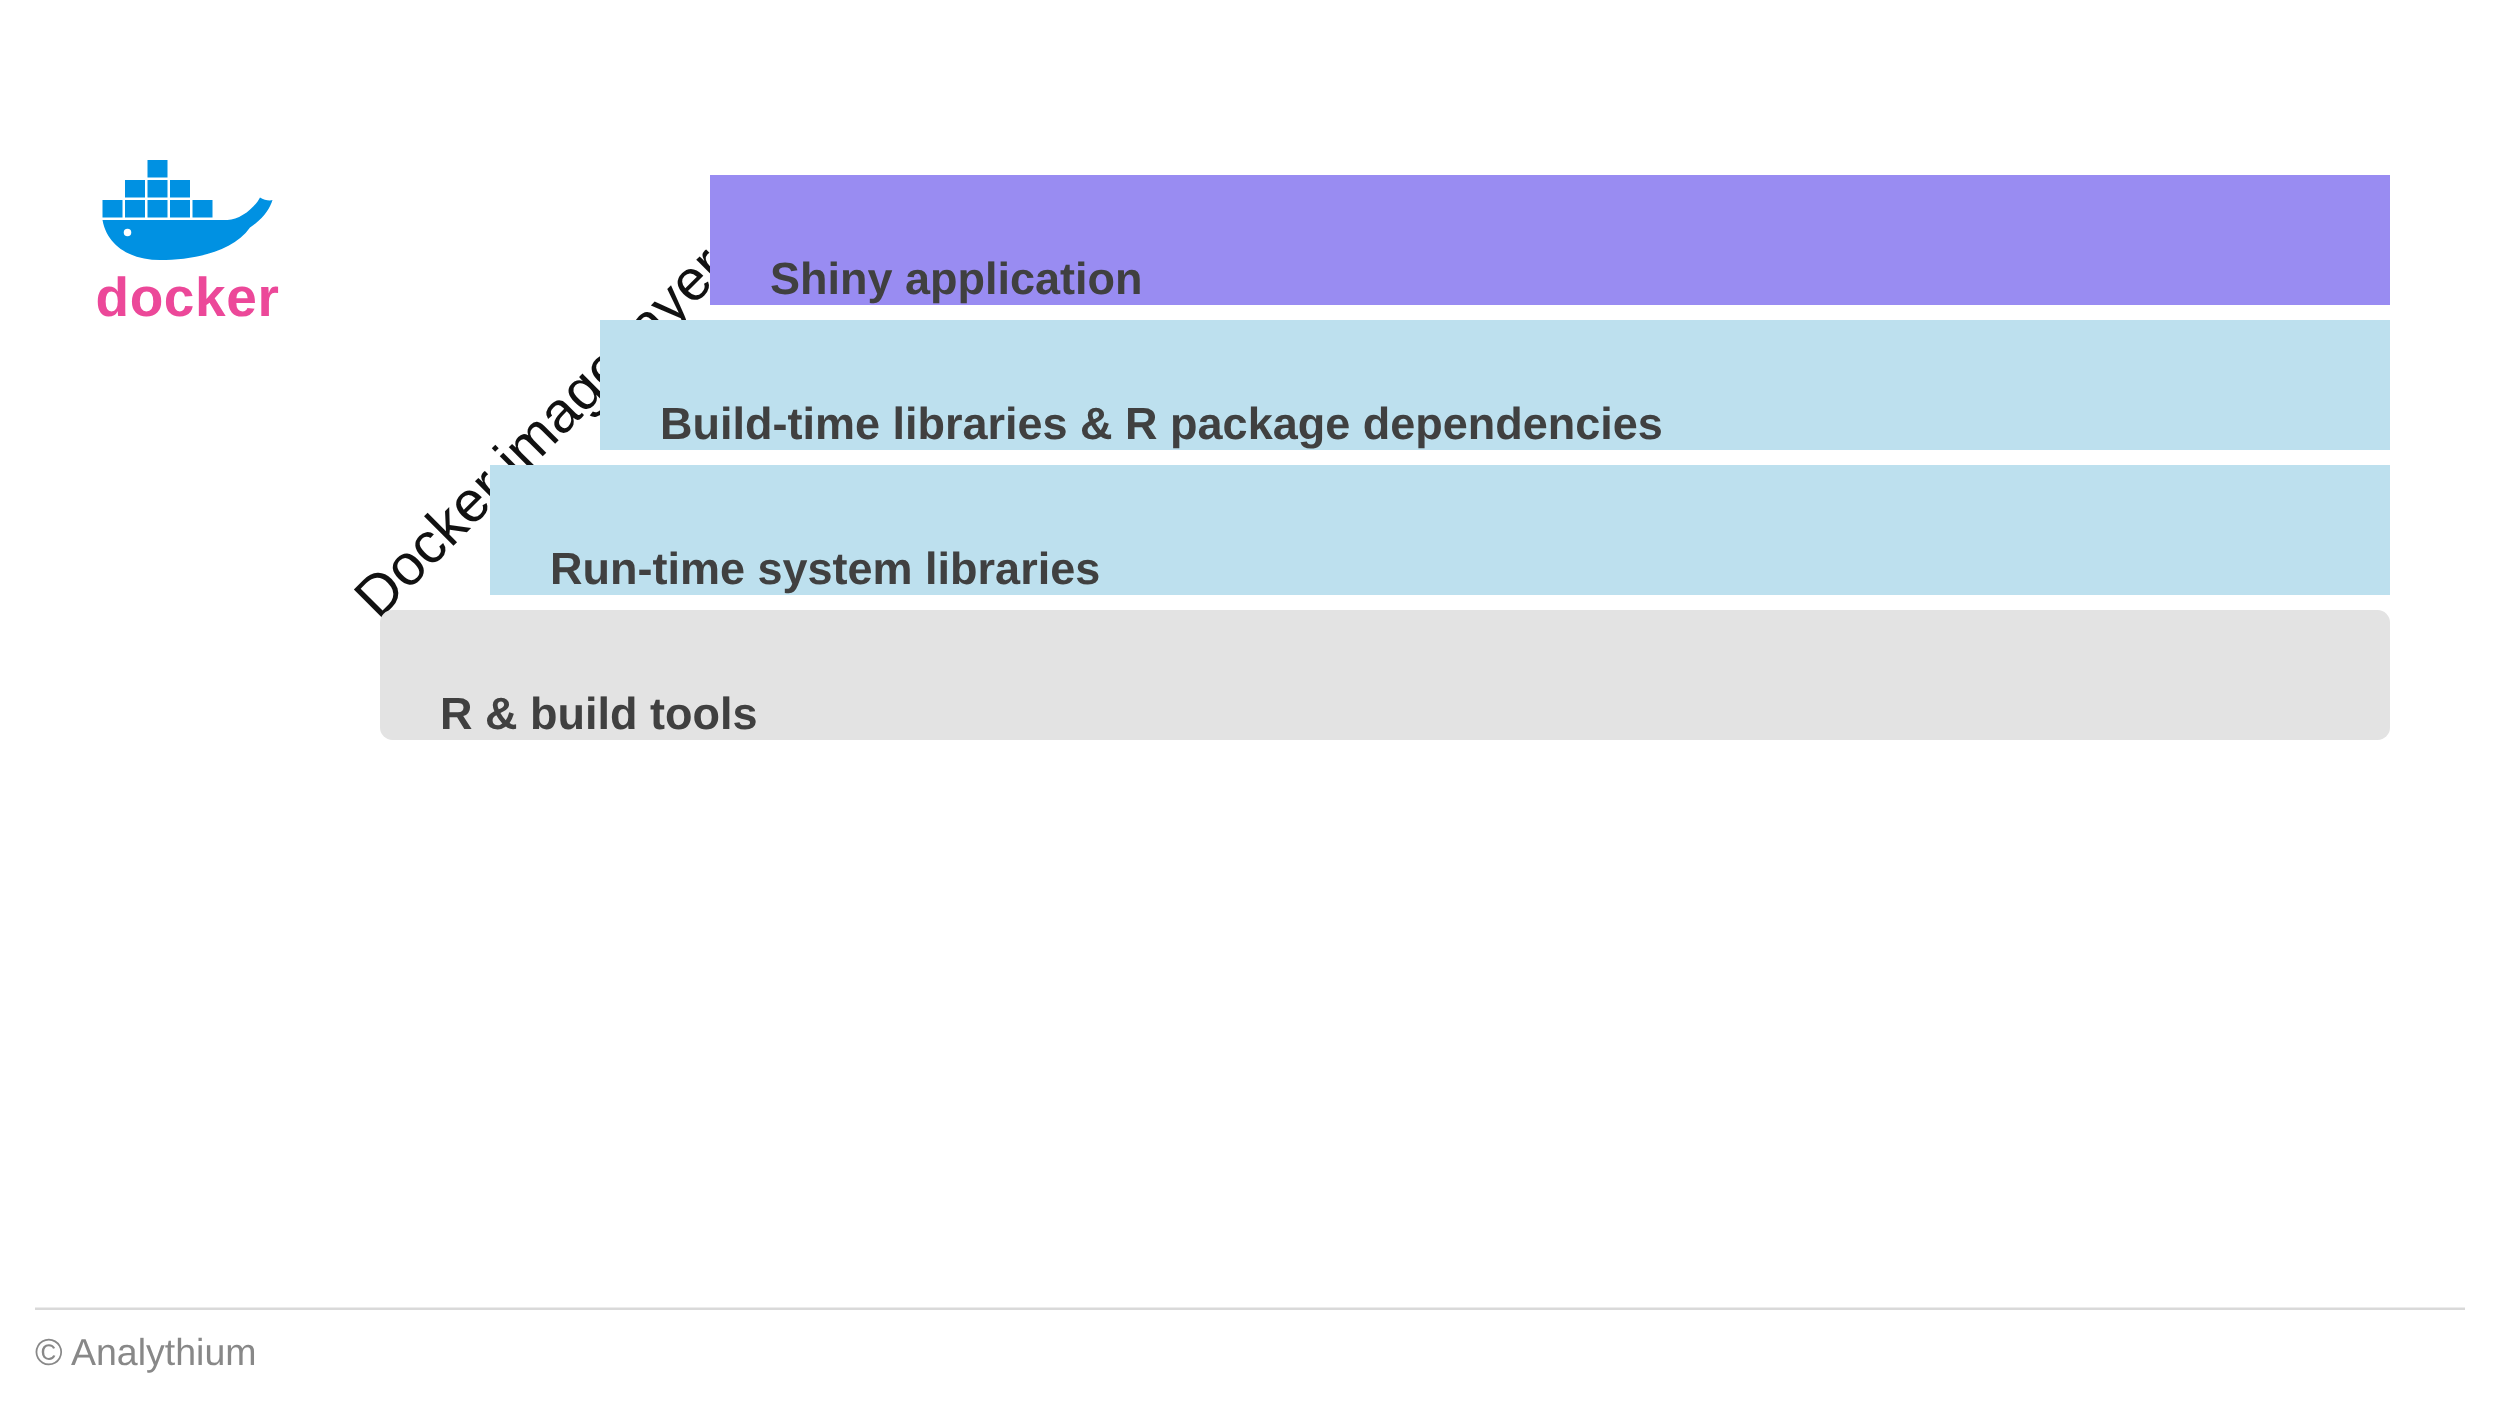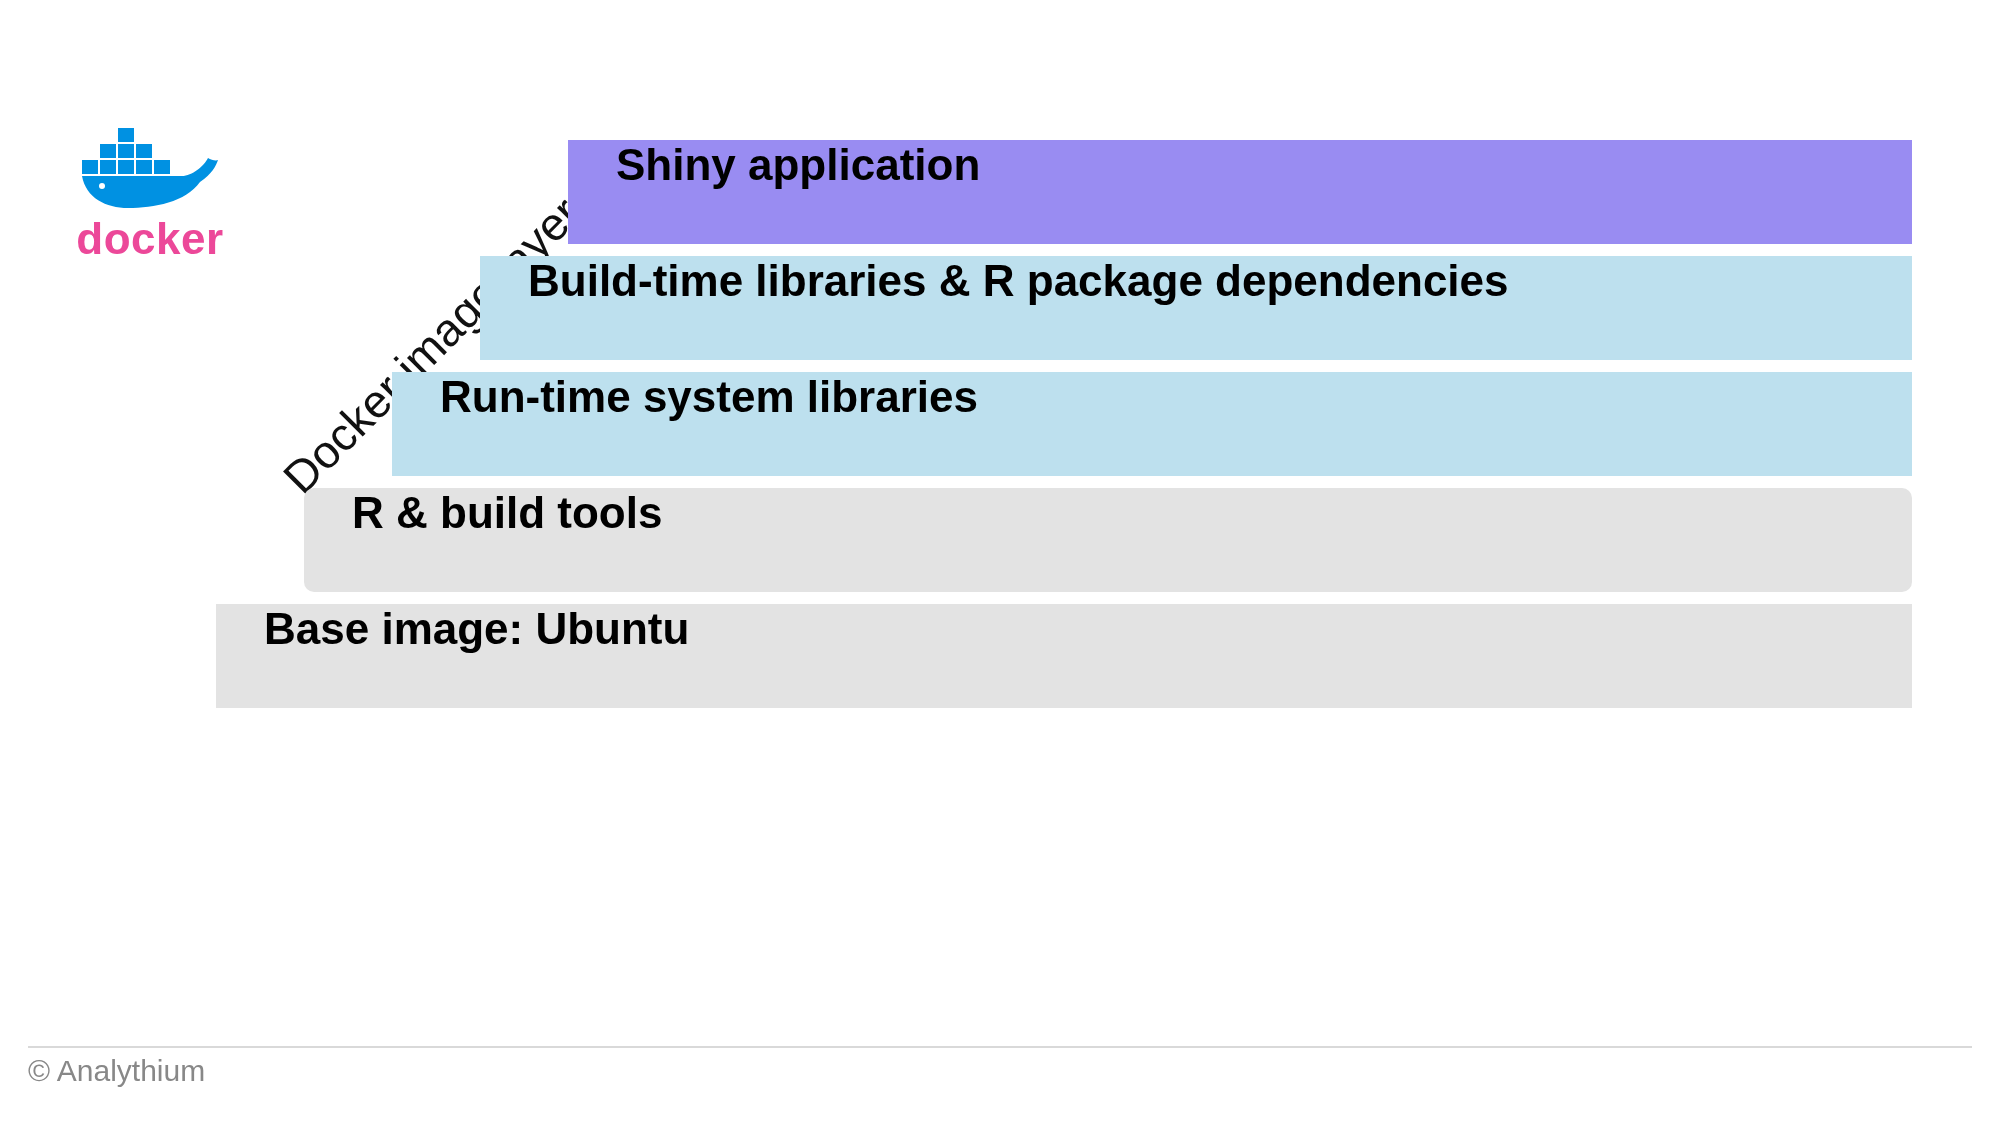--- a/index.html
+++ b/index.html
@@ -54,45 +54,45 @@
     right: 88px;
     top: 140px;
     display: flex;
     flex-direction: column;
     align-items: flex-end;
     gap: 12px;
   }
   .layer {
     height: 104px;
     display: flex;
-    align-items: flex-start;
-    font-size: 44px;
+    align-items: flex-end;
+    font-size: 36px;
     font-weight: 600;
-    color: #000000;
+    color: #404040;
     padding-left: 48px;
     box-sizing: border-box;
   }
   .layer0 { width: 1344px; background: #998cf2; }
   .layer1 { width: 1432px; background: #bde0ee; }
   .layer2 { width: 1520px; background: #bde0ee; }
   .layer3 { width: 1608px; background: #e3e3e3; border-radius: 10px; }
   .layer4 { width: 1696px; background: #e3e3e3; }
 
   
   .footer-line {
     position: absolute;
     left: 28px;
     right: 28px;
     bottom: 76px;
     border-top: 2px solid #d9d9d9;
   }
   .footer-text {
     position: absolute;
     left: 28px;
-    bottom: 36px;
+    bottom: 24px;
     font-size: 30px;
     color: #888;
     font-weight: 400;
   }
 </style>
 </head>
 <body>
 
 <div class="docker-logo">
   <svg width="140" height="90" viewBox="0 0 140 90">
@@ -126,19 +126,16 @@
   </div>
   <div class="layer layer1">
     <span>Build-time libraries &amp; R package dependencies</span>
   </div>
   <div class="layer layer2">
     <span>Run-time system libraries</span>
   </div>
   <div class="layer layer3">
     <span>R &amp; build tools</span>
   </div>
-  <div class="layer layer4">
-    <span>Base image: Ubuntu</span>
-  </div>
 </div>
 
 <div class="footer-line"></div>
 <div class="footer-text">© Analythium</div>
 
 </body></html>

